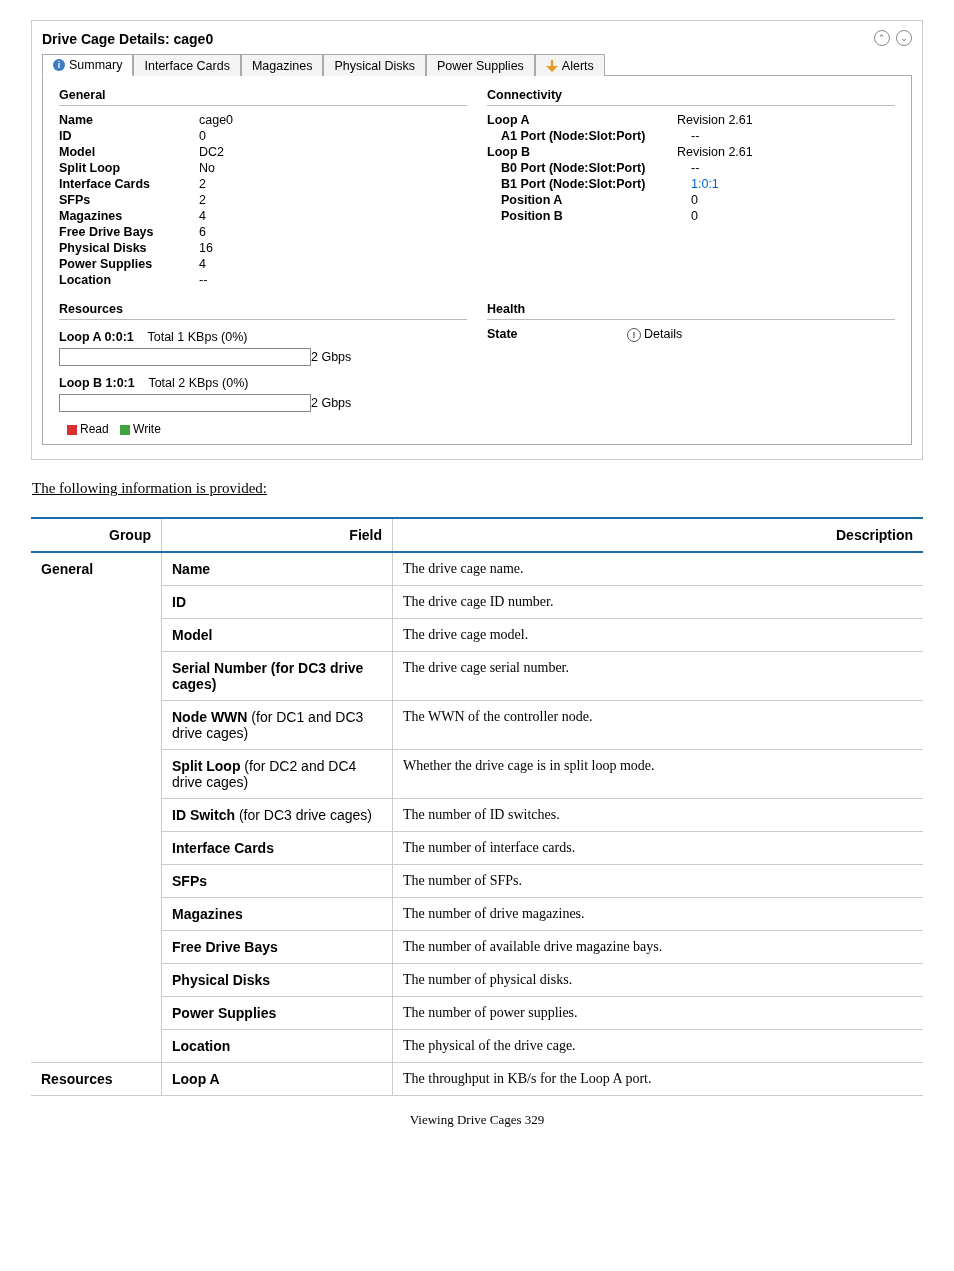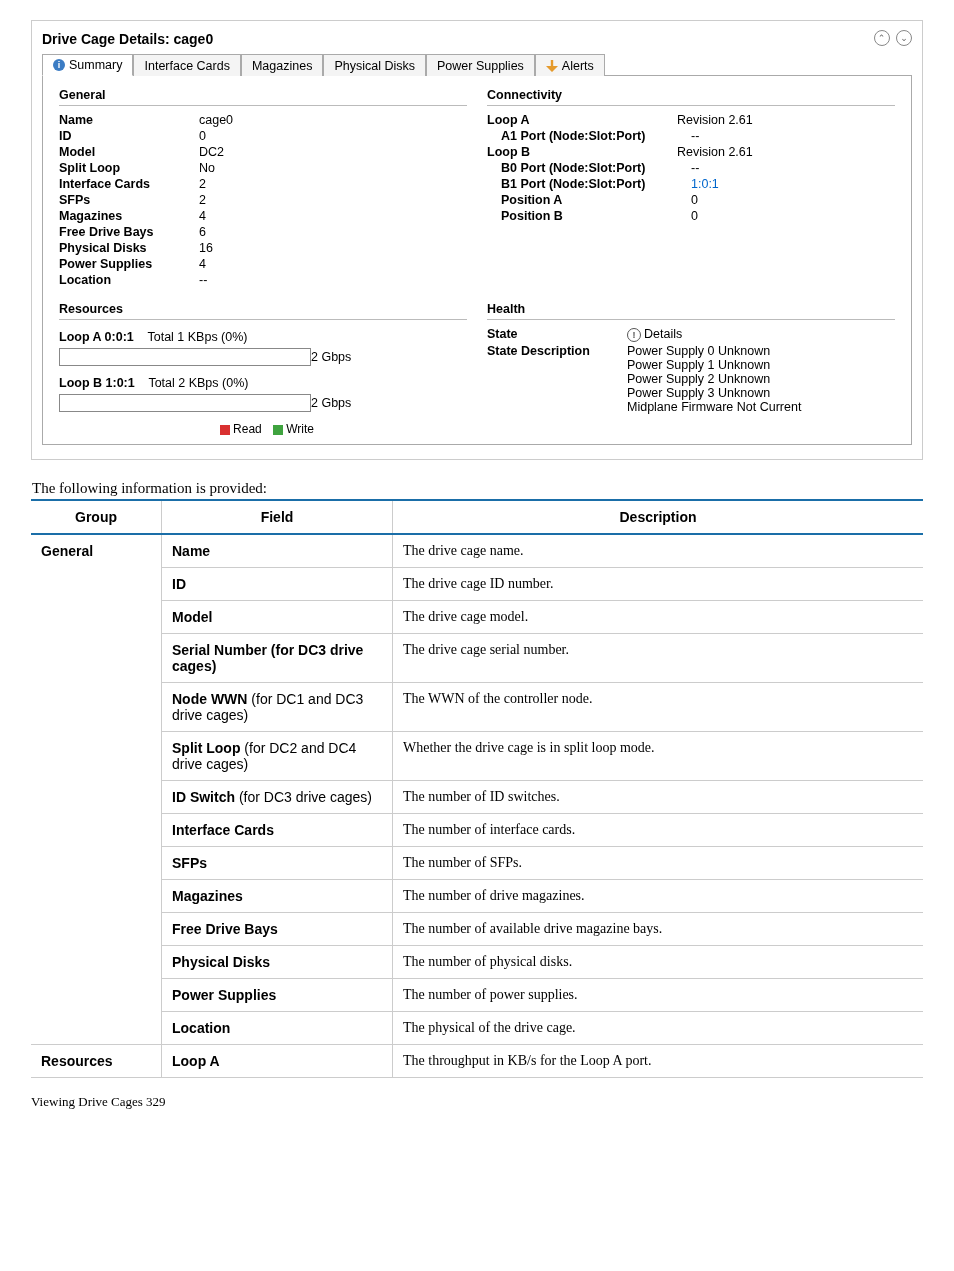--- a/index.html
+++ b/index.html
@@ -102,21 +102,21 @@
   .blue { color: #0066cc; }
 
   .loop-label { font-weight: bold; }
   .bar-wrap { display: flex; align-items: center; gap: 0; margin: 4px 0 10px; }
   .bar {
     border: 1px solid #888;
     height: 16px;
     width: 250px;
     background: #fff;
   }
-  .legend { text-align: center; font-size: 12px; margin-top: 2px;}
+  .legend { text-align: left; font-size: 12px; margin-top: 2px;}
   .sw { display: inline-block; width: 10px; height: 10px; margin: 0 3px 0 8px; vertical-align: middle;}
   .sw.red { background: #d93030; }
   .sw.green { background: #3fa33f; }
 
   .arrow-down {
     display: inline-block;
     width: 0; height: 0;
     border-left: 4px solid transparent;
     border-right: 4px solid transparent;
     border-top: 7px solid #e59a2c;
@@ -135,34 +135,35 @@
     margin-right: 3px;
     color: #555;
     font-weight: bold;
   }
 
   .health-kv { display: flex; padding: 1px 0; }
   .health-label { font-weight: bold; min-width: 140px; }
 
   .intro {
     width: 892px;
-    margin: 20px auto 2px;
+    margin: 20px auto 20px;
     font-size: 15px;
     font-family: Georgia, 'Times New Roman', serif;
     padding-left: 2px;
+    text-decoration: underline;
   }
 
   table.doc {
     border-collapse: collapse;
     width: 892px;
     margin: 0 auto;
     font-size: 14px;
   }
   table.doc th {
-    text-align: center;
+    text-align: right;
     font-weight: bold;
     padding: 8px 10px;
     border-top: 2px solid #1a6ea8;
     border-bottom: 2px solid #1a6ea8;
     font-family: Arial, sans-serif;
   }
   table.doc td {
     padding: 8px 10px;
     border-bottom: 1px solid #ccc;
     vertical-align: top;
@@ -174,21 +175,21 @@
   }
   table.doc td .field-note {
     font-weight: normal;
   }
   .col-group { width: 110px; border-right: 1px solid #ccc; }
   .col-field { width: 210px; border-right: 1px solid #ccc; }
 
   .footer {
     width: 892px;
     margin: 16px auto 0;
-    text-align: left;
+    text-align: center;
     font-size: 13px;
     font-family: Georgia, 'Times New Roman', serif;
   }
 </style>
 </head>
 <body>
 
 <div class="panel">
   <div class="ctrl-icons">
     <span class="ctrl-icon">⌃</span>
@@ -334,30 +335,20 @@
           <span class="sw green"></span><span>Write</span>
         </div>
       </div>
 
       <div class="col">
         <div class="section-head">Health</div>
         <div class="health-kv">
           <div class="health-label">State</div>
           <div><span class="deg-circle">!</span><span>Details</span></div>
         </div>
-        <div class="health-kv">
-          <div class="health-label">State Description</div>
-          <div>
-            <div>Power Supply 0 Unknown</div>
-            <div>Power Supply 1 Unknown</div>
-            <div>Power Supply 2 Unknown</div>
-            <div>Power Supply 3 Unknown</div>
-            <div>Midplane Firmware Not Current</div>
-          </div>
-        </div>
       </div>
     </div>
   </div>
 </div>
 
 <div class="intro">The following information is provided:</div>
 
 <table class="doc">
   <thead>
     <tr>

